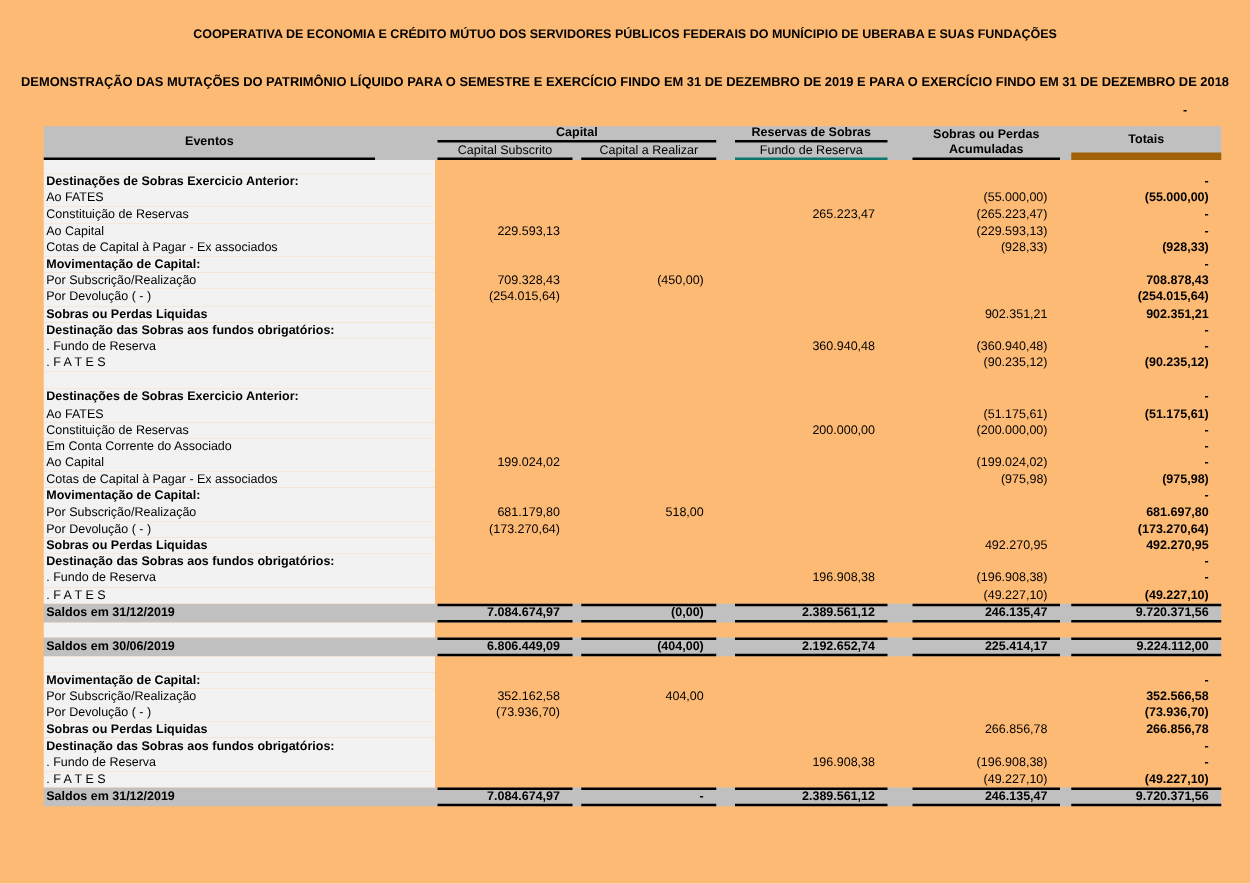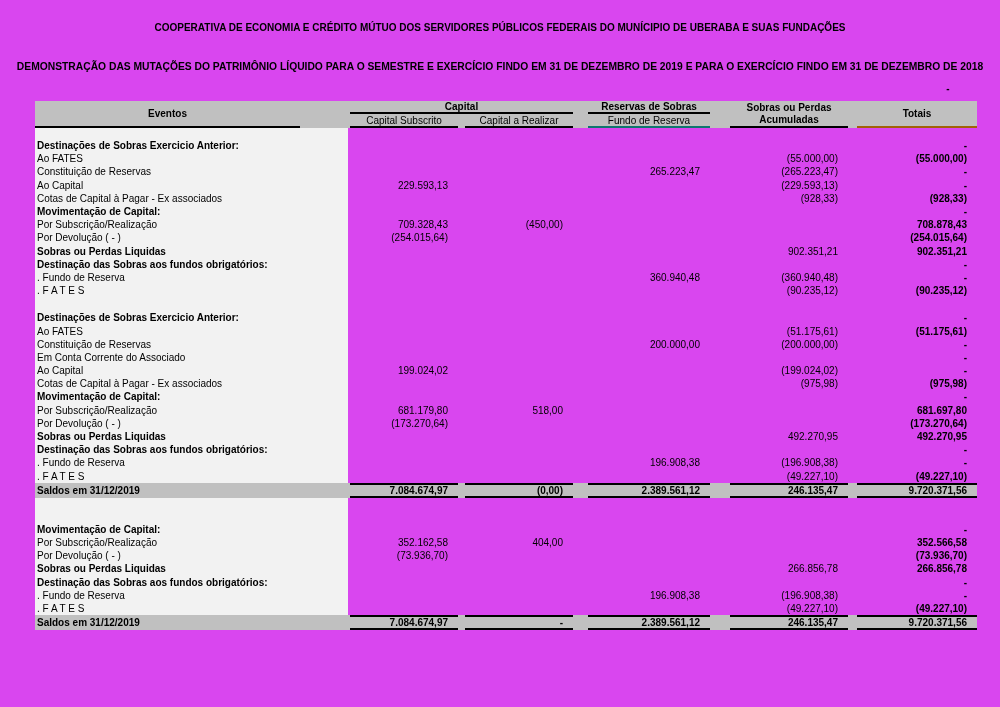--- a/index.html
+++ b/index.html
@@ -1,17 +1,17 @@
 <!DOCTYPE html>
 <html><head>
 <meta charset="utf-8">
 <style>
   html,body { margin:0; padding:0; background:#ffffff; }
   .page {
-    position:relative; width:1000px; height:707px; background:#d946ef;
+    position:relative; width:1000px; height:707px; background:#fdba74;
     font-family:"Liberation Sans", sans-serif; color:#000; overflow:hidden;
   }
   .center-line { position:absolute; left:0; width:100%; text-align:center; font-weight:bold; white-space:nowrap; }
   .company1 { top:22px; font-size:10px; }
   .company2 { top:36px; font-size:10px; }
   .doc-title { top:61px; font-size:10.3px; }
   .stray { position:absolute; top:83px; left:936px; width:24px; text-align:center; font-weight:bold; font-size:10px; }
 
   .table { position:absolute; left:35px; top:101px; width:942px; font-size:10px; }
 
@@ -21,21 +21,21 @@
   .th-eventos { width:265px; border-bottom:2px solid #000; display:flex; align-items:center; justify-content:center; font-weight:bold; }
   .th-notas { width:48px; }
   .g-capital { width:223px; margin-left:2px; display:flex; flex-direction:column; }
   .g-top { height:13px; border-bottom:2px solid #000; display:flex; align-items:center; justify-content:center; font-weight:bold; box-sizing:border-box; }
   .g-bottom { display:flex; flex:1; }
   .g-bottom .sub { width:108px; border-bottom:2px solid #000; display:flex; align-items:center; justify-content:center; font-weight:normal; box-sizing:border-box; }
   .g-bottom .gap { width:7px; }
   .g-reservas { width:122px; margin-left:15px; display:flex; flex-direction:column; }
   .g-reservas .g-sub { flex:1; border-bottom:2px solid #0f766e; display:flex; align-items:center; justify-content:center; font-weight:normal; box-sizing:border-box; }
   .g-sobras { width:118px; margin-left:20px; border-bottom:2px solid #000; display:flex; flex-direction:column; align-items:center; justify-content:center; font-weight:bold; line-height:12px; box-sizing:border-box; }
-  .g-totais { width:120px; margin-left:9px; border-bottom:2px solid #a16207; display:flex; align-items:center; justify-content:center; font-weight:bold; box-sizing:border-box; }
+  .g-totais { width:120px; margin-left:9px; border-bottom:6px solid #a16207; display:flex; align-items:center; justify-content:center; font-weight:bold; box-sizing:border-box; }
 
   
   .row { display:flex; height:13.2px; }
   .row.opening, .row.total { height:15px; background:#c0c0c0; }
   .c-label { width:265px; padding-left:2px; box-sizing:border-box; display:flex; align-items:center; white-space:nowrap; overflow:hidden; }
   .c-notas { width:48px; padding-right:14px; box-sizing:border-box; display:flex; align-items:center; justify-content:flex-end; }
   .row.data .c-label, .row.data .c-notas, .spacer .band { background:#f2f2f2; }
   .c-num { padding-right:10px; box-sizing:border-box; display:flex; align-items:center; justify-content:flex-end; white-space:nowrap; }
   .c-capsub { width:108px; margin-left:2px; }
   .c-capreal { width:108px; margin-left:7px; }
@@ -319,20 +319,29 @@
           <div class="c-notas"></div>
           <div class="c-num c-capsub b">7.084.674,97</div>
           <div class="c-num c-capreal b">(0,00)</div>
           <div class="c-num c-fundo b">2.389.561,12</div>
           <div class="c-num c-sobras b">246.135,47</div>
           <div class="c-num c-totais b">9.720.371,56</div>
         </div>
         <div class="spacer" style="height: 12px;">
           <div class="band"></div>
         </div>
+        <div class="row total">
+          <div class="c-label b">Saldos em 30/06/2019</div>
+          <div class="c-notas"></div>
+          <div class="c-num c-capsub b">6.806.449,09</div>
+          <div class="c-num c-capreal b">(404,00)</div>
+          <div class="c-num c-fundo b">2.192.652,74</div>
+          <div class="c-num c-sobras b">225.414,17</div>
+          <div class="c-num c-totais b">9.224.112,00</div>
+        </div>
         <div class="spacer" style="height: 13px;">
           <div class="band"></div>
         </div>
         <div class="row data">
           <div class="c-label b">Movimentação de Capital:</div>
           <div class="c-notas"></div>
           <div class="c-num c-capsub"></div>
           <div class="c-num c-capreal"></div>
           <div class="c-num c-fundo"></div>
           <div class="c-num c-sobras"></div>

